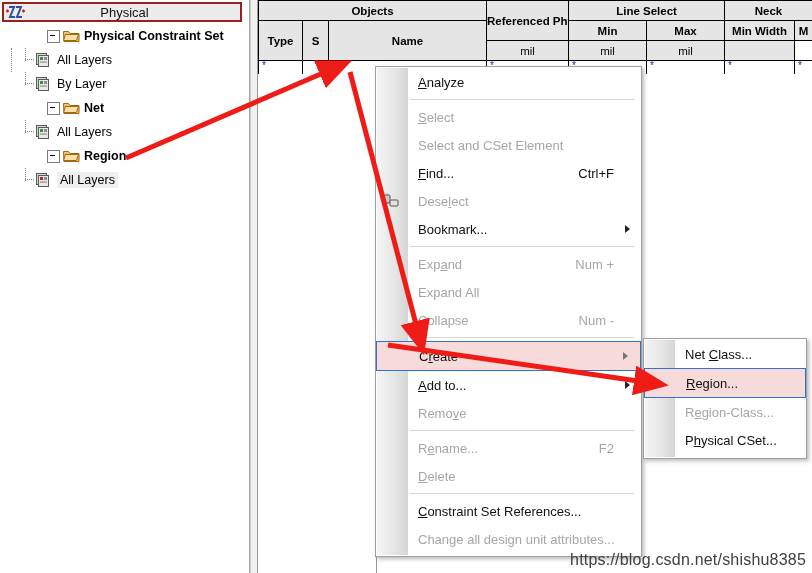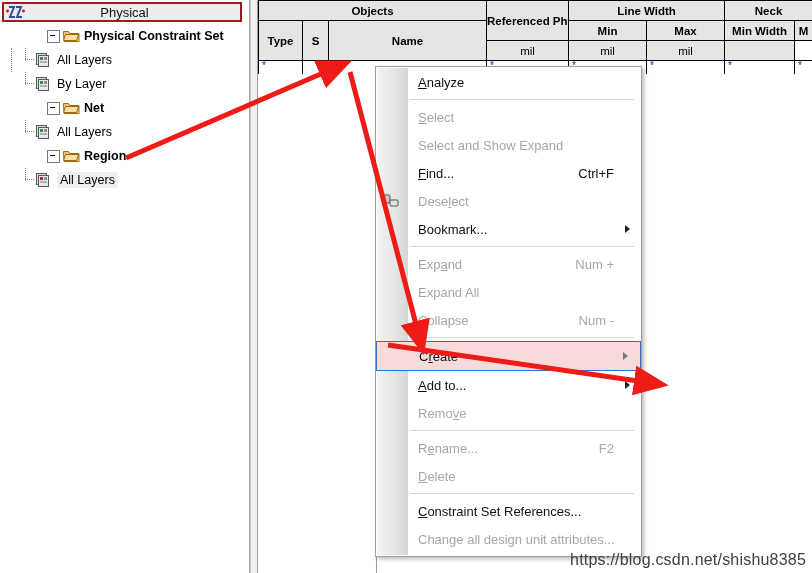--- a/index.html
+++ b/index.html
@@ -311,21 +311,21 @@
         <col style="width:82px">
           <col style="width:78px">
           <col style="width:78px">
         <col style="width:70px">
           <col style="width:18px">
       </colgroup>
       <tbody>
           <tr>
         <th colspan="3">Objects</th>
         <th rowspan="2">Referenced Physical CSet</th>
-        <th colspan="2">Line Width</th>
+        <th colspan="2">Line Select</th>
         <th colspan="2">Neck</th>
       </tr>
       <tr>
         <td rowspan="2">Type</td>
         <td rowspan="2">S</td>
         <td rowspan="2">Name</td>
         <td>Min</td>
         <td>Max</td>
         <td>Min Width</td>
         <td>M</td>
@@ -377,21 +377,21 @@
 
       <div class="mi">
         <span class="lbl"><span class="acc">A</span>nalyze</span>
       </div>
       <div class="sep"></div>
 
       <div class="mi disabled">
         <span class="lbl"><span class="acc">S</span>elect</span>
       </div>
       <div class="mi disabled">
-        <span class="lbl">Select and Show Expand</span>
+        <span class="lbl">Select and CSet Element</span>
       </div>
       <div class="mi">
         <span class="lbl"><span class="acc">F</span>ind...</span>
         <span class="short">Ctrl+F</span>
       </div>
       <div class="mi disabled">
         <span class="lbl">Dese<span class="acc">l</span>ect</span>
       </div>
       <div class="mi">
         <span class="lbl">Bookmark...</span>
@@ -438,20 +438,37 @@
       <div class="mi">
         <span class="lbl"><span class="acc">C</span>onstraint Set References...</span>
       </div>
       <div class="mi disabled">
         <span class="lbl">Change all design unit attributes...</span>
       </div>
 
     </div>
   </div>
 
+  <div class="submenu">
+    <div class="gutter"></div>
+    <div class="items">
+      <div class="smi">
+        <span>Net <span class="acc" style="text-decoration:underline">C</span>lass...</span>
+      </div>
+      <div class="smi hl">
+        <span><span class="acc" style="text-decoration:underline">R</span>egion...</span>
+      </div>
+      <div class="smi disabled">
+        <span>R<span class="acc" style="text-decoration:underline">e</span>gion-Class...</span>
+      </div>
+      <div class="smi">
+        <span>P<span class="acc" style="text-decoration:underline">h</span>ysical CSet...</span>
+      </div>
+    </div>
+  </div>
 
   <svg class="anno">
     <defs>
       <marker id="ah" markerWidth="9" markerHeight="9" refX="2.2" refY="3" orient="auto">
         <path d="M0,0 L0,6 L7,3 z" fill="#ef1b17"></path>
       </marker>
     </defs>
 
     <line x1="126" y1="158" x2="330" y2="70" stroke="#ef1b17" stroke-width="5" marker-end="url(#ah)"></line>
 

